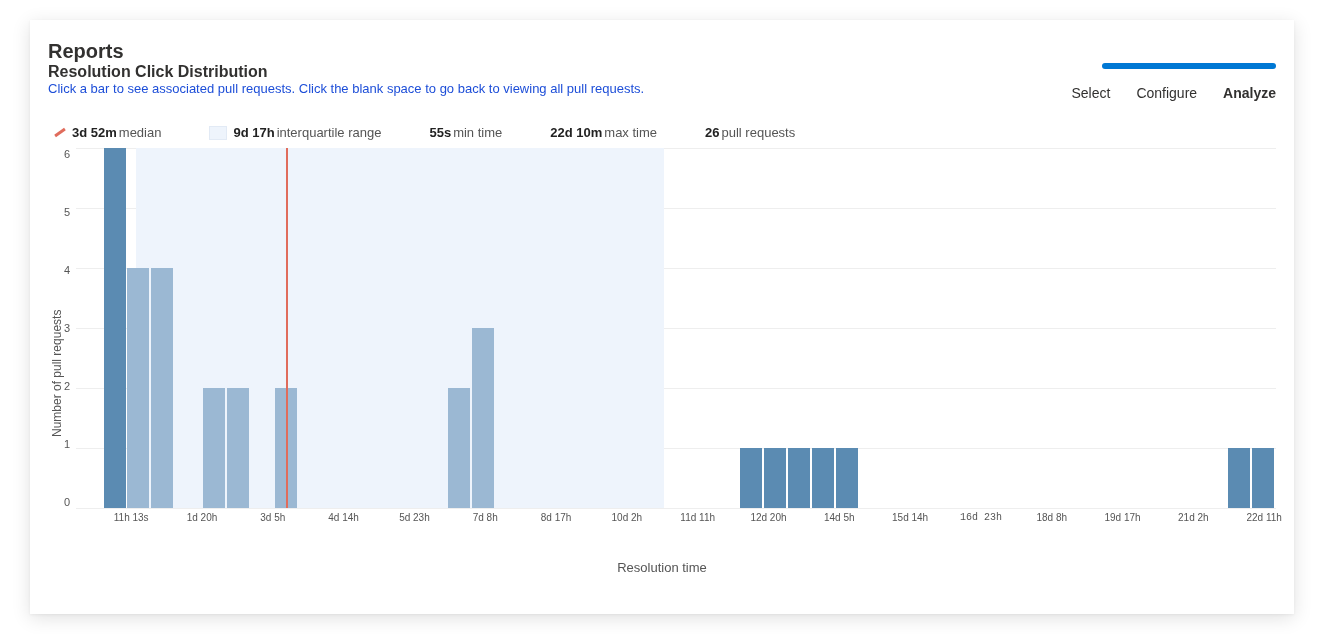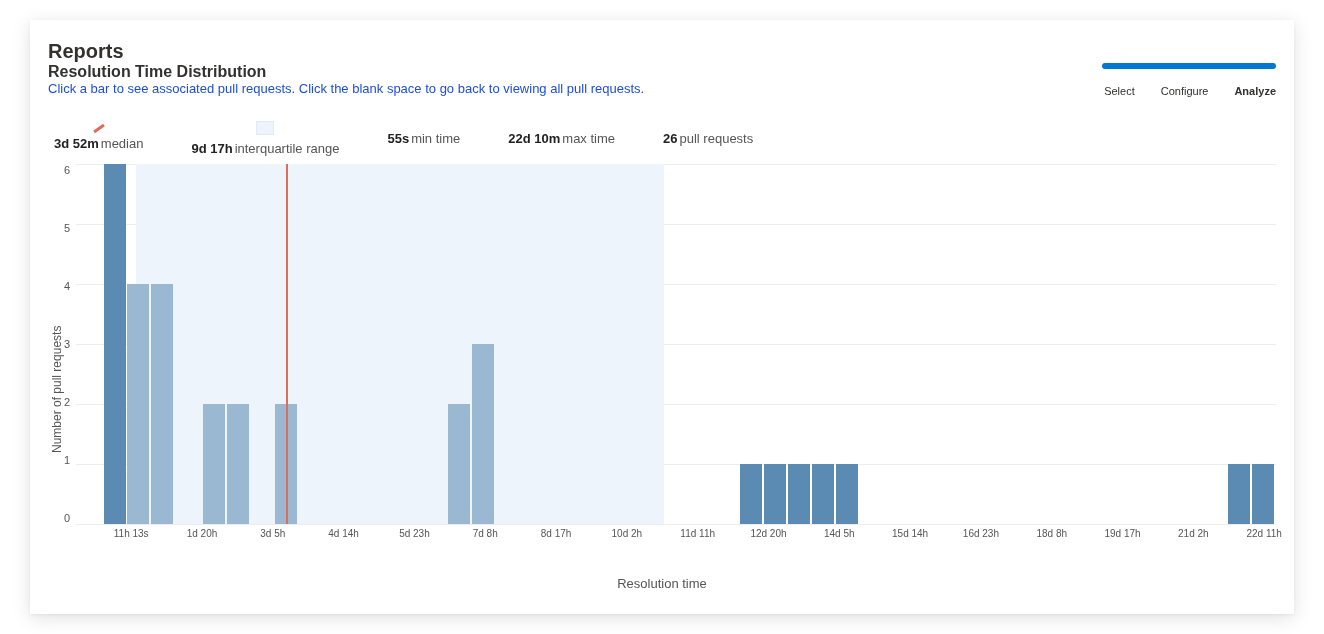--- a/index.html
+++ b/index.html
@@ -49,39 +49,38 @@
     height: 6px;
     background: #0078d4;
     border-radius: 3px;
     display: inline-block;
     margin-bottom: 12px;
   }
   .tabs {
     display: flex;
     gap: 26px;
     justify-content: flex-end;
-    font-size: 11px;
+    font-size: 14px;
   }
   .tab { color: #323130; cursor: pointer; }
   .tab.active { font-weight: 600; }
   .stats {
     display: flex;
     gap: 48px;
     align-items: center;
     font-size: 13px;
     color: #555;
     margin-top: 24px;
     margin-bottom: 8px;
     margin-left: 6px;
   }
   .stat {
     display: flex;
     align-items: center;
     gap: 6px;
-    flex-direction: column;
   }
   .stat b { color: #222; font-weight: 700; margin-right: 2px; }
   .swatch-median {
     width: 12px; height: 3px;
     background: #e06c5c;
     transform: rotate(-35deg);
     display: inline-block;
   }
   .swatch-iqr {
     width: 18px; height: 14px;
@@ -169,21 +168,21 @@
   }
 </style>
 </head>
 <body>
 
 <div class="card">
   <div class="page-title">Reports</div>
 
   <div class="header-row">
     <div>
-      <div class="sub-title">Resolution Time Distribution</div>
+      <div class="sub-title">Resolution Click Distribution</div>
       <div class="sub-desc">Click a bar to see associated pull requests. Click the blank space to go back to viewing all pull requests.</div>
     </div>
     <div class="tab-area">
       <span class="progress-bar"></span>
       <div class="tabs">
         <span class="tab">Select</span>
         <span class="tab">Configure</span>
         <span class="tab active">Analyze</span>
       </div>
     </div>
@@ -253,21 +252,21 @@
           <div class="xtick" style="left: 15.2625%;">3d 5h</div>
           <div class="xtick" style="left: 21.2437%;">4d 14h</div>
           <div class="xtick" style="left: 27.225%;">5d 23h</div>
           <div class="xtick" style="left: 33.2062%;">7d 8h</div>
           <div class="xtick" style="left: 39.1875%;">8d 17h</div>
           <div class="xtick" style="left: 45.1688%;">10d 2h</div>
           <div class="xtick" style="left: 51.15%;">11d 11h</div>
           <div class="xtick" style="left: 57.1313%;">12d 20h</div>
           <div class="xtick" style="left: 63.1125%;">14d 5h</div>
           <div class="xtick" style="left: 69.0938%;">15d 14h</div>
-          <div class="xtick" style="left: 75.075%;">16d 23h</div>
+          <div class="xtick" style="left: 75.075%; font-family: Liberation Mono, monospace;">16d 23h</div>
           <div class="xtick" style="left: 81.0562%;">18d 8h</div>
           <div class="xtick" style="left: 87.0375%;">19d 17h</div>
           <div class="xtick" style="left: 93.0187%;">21d 2h</div>
           <div class="xtick" style="left: 99%;">22d 11h</div>
         </div>
     </div>
   </div>
   <div class="xlabel">Resolution time</div>
 </div>
 

